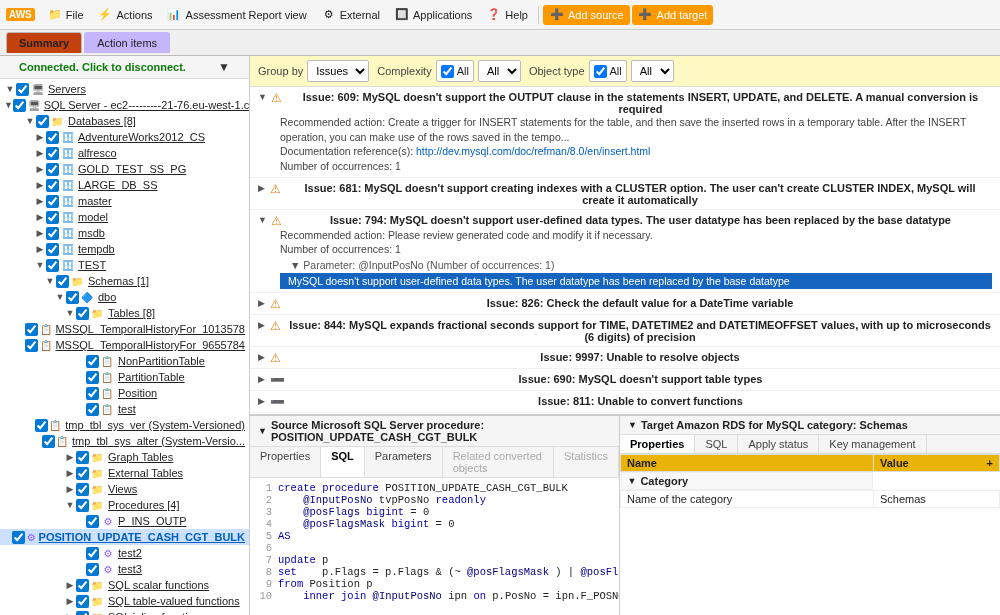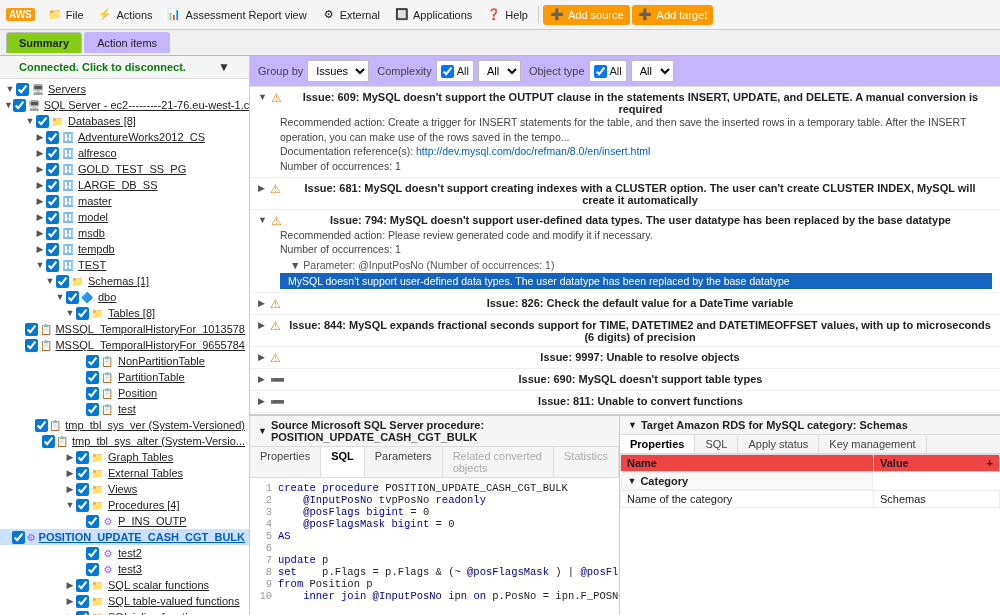--- a/index.html
+++ b/index.html
@@ -7,21 +7,21 @@
 
     
     #toolbar { background: #f5f5f5; border-bottom: 1px solid #ccc; padding: 3px 6px; display: flex; align-items: center; gap: 2px; height: 30px; }
     .toolbar-btn { display: flex; align-items: center; gap: 3px; padding: 2px 6px; font-size: 11px; background: transparent; border: none; cursor: pointer; color: #222; border-radius: 2px; }
     .toolbar-icon { width: 16px; height: 16px; display: inline-flex; align-items: center; justify-content: center; }
     .toolbar-sep { width: 1px; height: 18px; background: #ccc; margin: 0 2px; }
 
     
     #tabs { background: #f0f0f0; border-bottom: 1px solid #bbb; display: flex; align-items: center; padding: 0 6px; height: 26px; }
     .tab { padding: 4px 12px; font-size: 11px; cursor: pointer; border: 1px solid transparent; border-bottom: none; margin-right: 2px; border-radius: 3px 3px 0 0; background: #c4b5fd; }
-    .tab.active { background: #84cc16; border-color: #bbb; font-weight: bold; }
+    .tab.active { background: #c2410c; border-color: #bbb; font-weight: bold; }
 
     
     #main { display: flex; height: calc(615px - 56px); }
 
     
     #left-panel { width: 250px; min-width: 250px; background: #fff; border-right: 1px solid #ccc; display: flex; flex-direction: column; }
     #left-header { padding: 4px 19px; display: flex; align-items: center; justify-content: space-between; border-bottom: 1px solid #ddd; background: #f5f5f5; }
     #left-header span { font-size: 11px; color: #333; }
     #tree-area { flex: 1; overflow-y: auto; overflow-x: hidden; padding: 2px 0; }
     .tree-item { display: flex; align-items: center; padding: 1px 4px; cursor: pointer; white-space: nowrap; }
@@ -31,21 +31,21 @@
     .tree-check { width: 13px; height: 13px; margin-right: 2px; accent-color: #0078d4; }
     .tree-icon { width: 14px; height: 14px; margin-right: 3px; display: inline-flex; align-items: center; justify-content: center; font-size: 10px; }
     .tree-label { font-size: 11px; color: #222; text-decoration: underline; }
     .tree-label.highlight { color: #0060c0; font-weight: bold; }
 
     
     #right-area { flex: 1; display: flex; flex-direction: column; overflow: hidden; }
 
     
     #issues-panel { flex: 1; background: #fff; border-bottom: 1px solid #ccc; overflow-y: auto; }
-    #issues-toolbar { display: flex; align-items: center; padding: 4px 8px; gap: 8px; background: #c4b5fd; border-bottom: 1px solid #ddd; }
+    #issues-toolbar { display: flex; align-items: center; padding: 4px 8px; gap: 8px; background: #fef9c3; border-bottom: 1px solid #ddd; }
     .issues-group { display: flex; align-items: center; gap: 4px; font-size: 11px; }
     .issues-group label { color: #444; }
     select.issues-select { font-size: 11px; padding: 1px 4px; border: 1px solid #bbb; border-radius: 2px; background: #fff; height: 22px; }
     .checkbox-group { display: flex; align-items: center; gap: 3px; font-size: 11px; border: 1px solid #bbb; border-radius: 2px; background: #fff; padding: 1px 4px; height: 22px; }
 
     
     .issue-row { padding: 4px 8px 3px 8px; border-bottom: 1px solid #f0f0f0; cursor: pointer; }
     .issue-header { display: flex; align-items: flex-start; gap: 4px; }
     .issue-expand { font-size: 9px; color: #555; margin-top: 1px; min-width: 8px; }
     .issue-icon { min-width: 14px; }
@@ -69,21 +69,21 @@
 
     #code-area { flex: 1; overflow: auto; padding: 4px; font-family: 'Courier New', monospace; font-size: 10.5px; background: #fff; }
     .code-line { display: flex; gap: 6px; }
     .line-num { color: #999; min-width: 18px; text-align: right; user-select: none; }
     .line-code { color: #222; white-space: pre; }
     .kw { color: #0000aa; }
     .va { color: #000080; }
 
     #props-area { flex: 1; overflow: auto; }
     .props-table { width: 100%; border-collapse: collapse; font-size: 11px; }
-    .props-table th { background: #ef4444; border: 1px solid #ddd; padding: 2px 6px; font-weight: 600; text-align: left; }
+    .props-table th { background: #eab308; border: 1px solid #ddd; padding: 2px 6px; font-weight: 600; text-align: left; }
     .props-table td { border: 1px solid #eee; padding: 2px 6px; }
     .props-section { background: #f8f8f8; font-weight: 600; padding: 2px 6px; border-bottom: 1px solid #ddd; font-size: 11px; display: flex; align-items: center; gap: 4px; }
     .status-green { color: #0a7b0a; font-weight: bold; }
 
     
     .icon-warning { color: #e87700; font-size: 12px; }
     .icon-minus { color: #0078d4; font-size: 12px; }
     .icon-folder { color: #dcb84c; }
     .icon-db { color: #0078d4; }
     .icon-table { color: #3a7ab5; }

